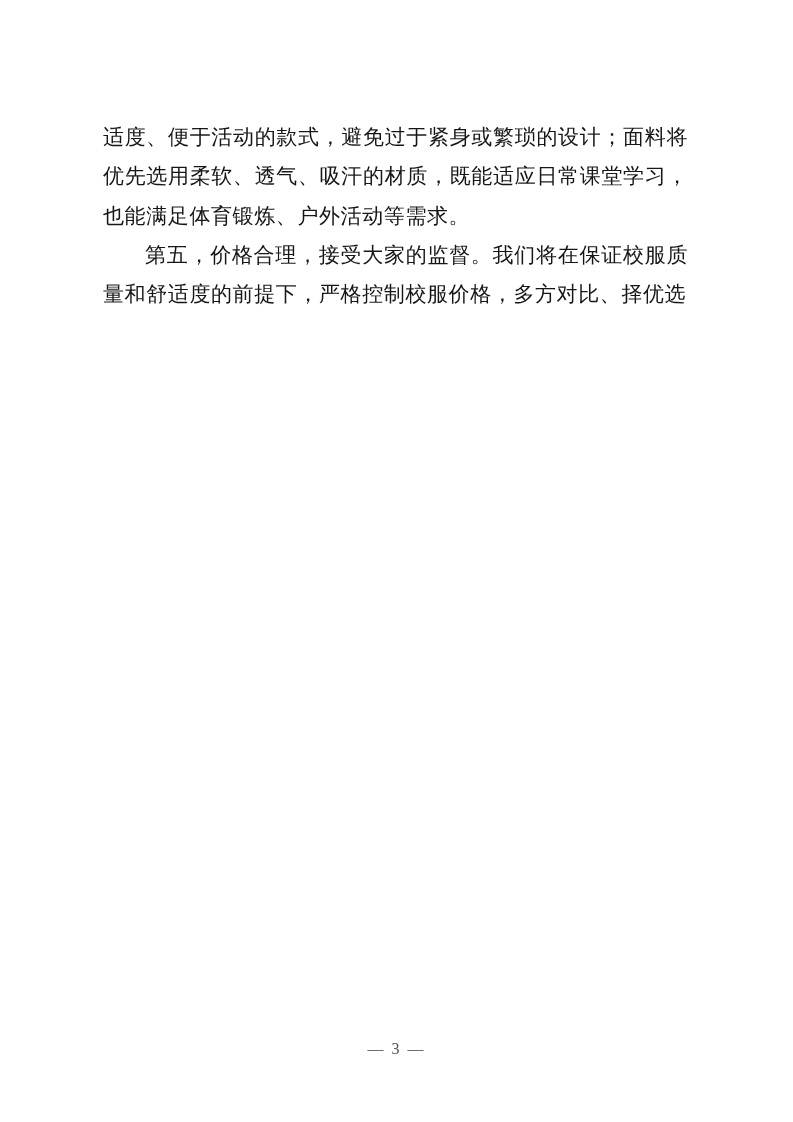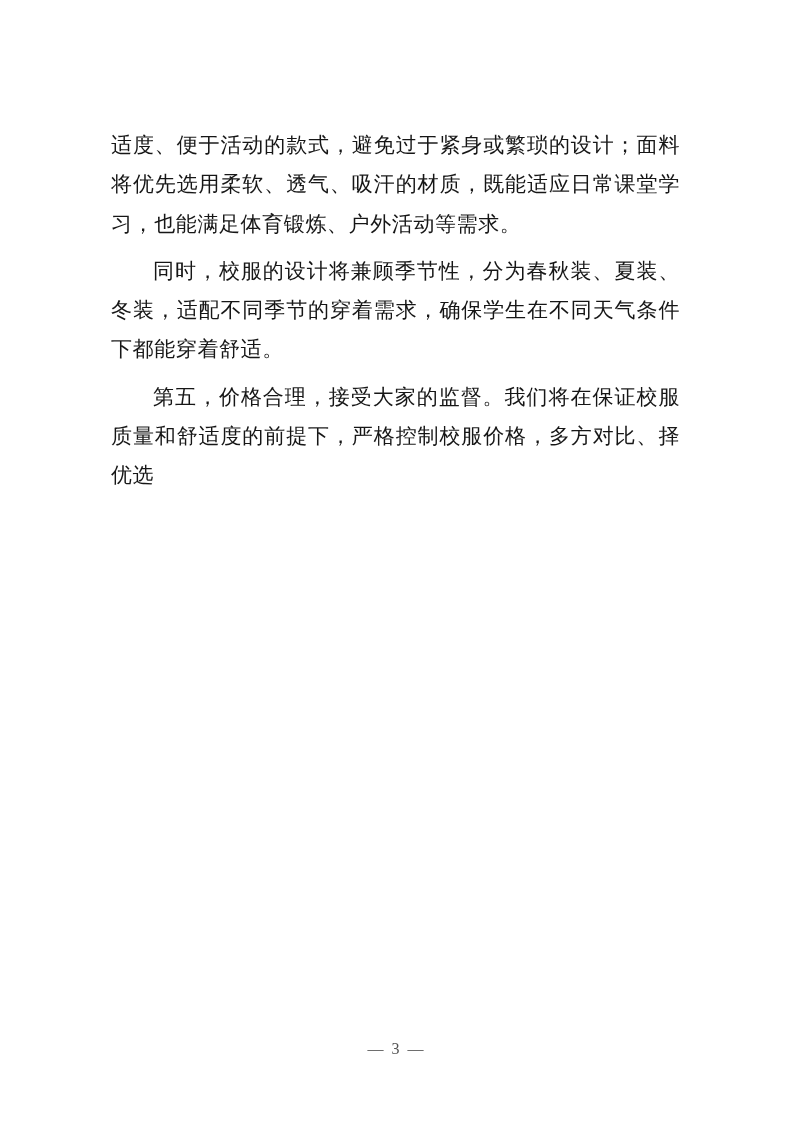--- a/index.html
+++ b/index.html
@@ -27,21 +27,21 @@
     top: 118px;
     width: 585px;
     color: #161616;
     font-size: 21px;
     line-height: 39.3px;
     text-align: justify;
     text-justify: inter-ideograph;
     letter-spacing: 0.6px;
   }
   .body-text p {
-    margin: 8px;
+    margin: 0;
     padding: 0;
   }
   .body-text p.indent {
     text-indent: 2em;
   }
   .page-footer {
     position: absolute;
     left: 0;
     top: 1038px;
     width: 793px;
@@ -52,21 +52,20 @@
     line-height: 22px;
   }
 </style>
 </head>
 <body>
 
 <div class="page">
 
   <div class="body-text">
     <p>适度、便于活动的款式，避免过于紧身或繁琐的设计；面料将优先选用柔软、透气、吸汗的材质，既能适应日常课堂学习，也能满足体育锻炼、户外活动等需求。</p>
-    <p class="indent">同时，校服的设计将兼顾季节性，分为春秋装、夏装、冬装，适配不同季节的穿着需求，确保学生在不同天气条件下都能穿着舒适。</p>
     <p class="indent">第五，价格合理，接受大家的监督。我们将在保证校服质量和舒适度的前提下，严格控制校服价格，多方对比、择优选</p>
   </div>
 
   <div class="page-footer">
     <span>— 3 —</span>
   </div>
 
 </div>
 
 </body></html>

